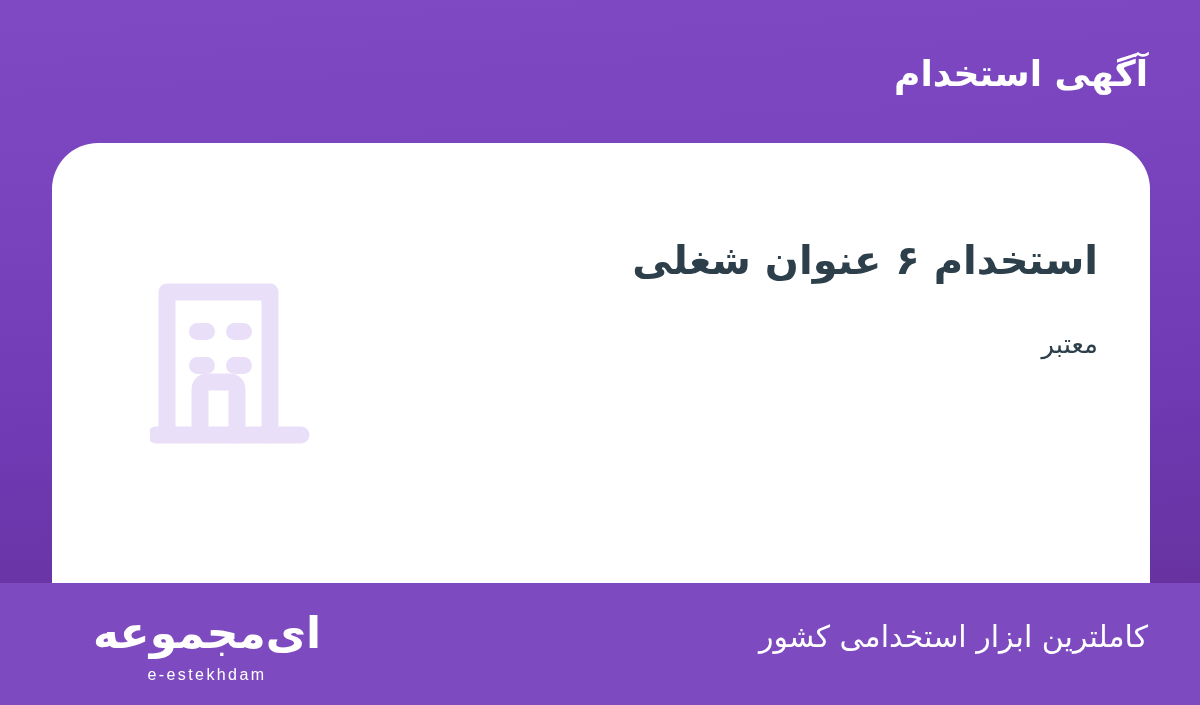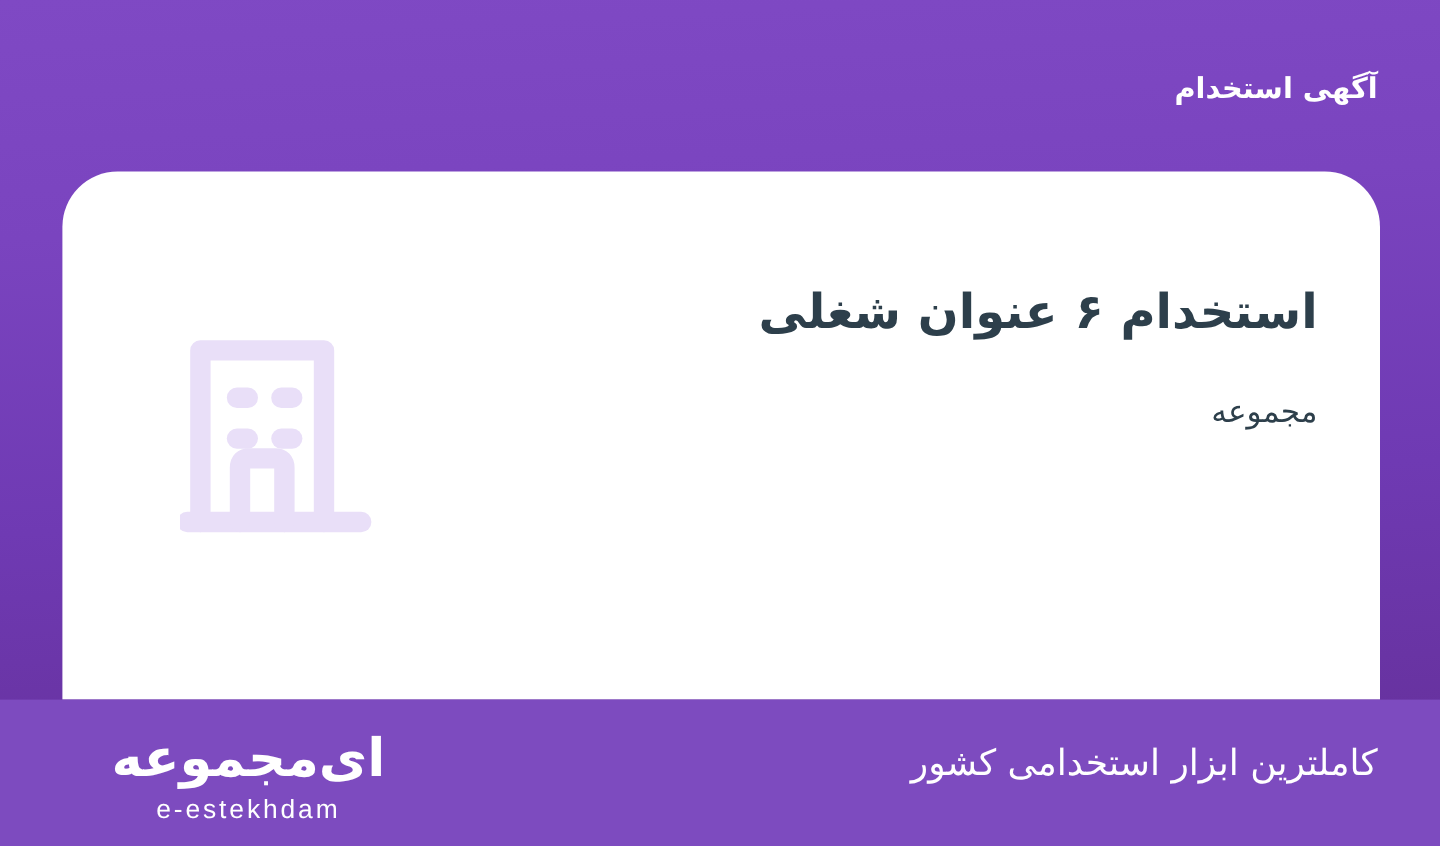--- a/index.html
+++ b/index.html
@@ -46,21 +46,21 @@
     white-space:nowrap;
   }
 
   .hiring-fa {
     position:absolute;
     right:52px;
     top:48px;
     color:#ffffff;
     font-family:"DejaVu Sans", sans-serif;
     font-weight:700;
-    font-size:24px;
+    font-size:36px;
     line-height:52px;
     direction:rtl;
     white-space:nowrap;
   }
 
   
   .card {
     position:absolute;
     left:52px;
     top:143px;
@@ -167,21 +167,21 @@
     font-size:44px;
     line-height:52px;
     letter-spacing:-1px;
     white-space:nowrap;
   }
 
   .brand-latin {
     color:#ffffff;
     font-family:"Liberation Sans", sans-serif;
     font-weight:400;
-    font-size:22px;
+    font-size:16px;
     line-height:24px;
     letter-spacing:2.4px;
     direction:ltr;
     margin-top:4px;
     white-space:nowrap;
   }
 </style>
 </head>
 <body>
 
@@ -209,21 +209,21 @@
             <rect x="39" y="48" width="26" height="17" rx="8.5"></rect>
             <rect x="76" y="48" width="26" height="17" rx="8.5"></rect>
             <rect x="39" y="82" width="26" height="17" rx="8.5"></rect>
             <rect x="76" y="82" width="26" height="17" rx="8.5"></rect>
           </g>
         </svg>
       </div>
 
       <div class="card-text">
         <div class="job-title">استخدام ۶ عنوان شغلی</div>
-        <div class="job-location">مجموعه</div>
+        <div class="job-location">معتبر</div>
       </div>
 
     </div>
   </div>
 
   <div class="footer">
     <div class="footer-tagline">کاملترین ابزار استخدامی کشور</div>
 
     <div class="brand">
       <div class="brand-mark">ای‌مجموعه</div>

